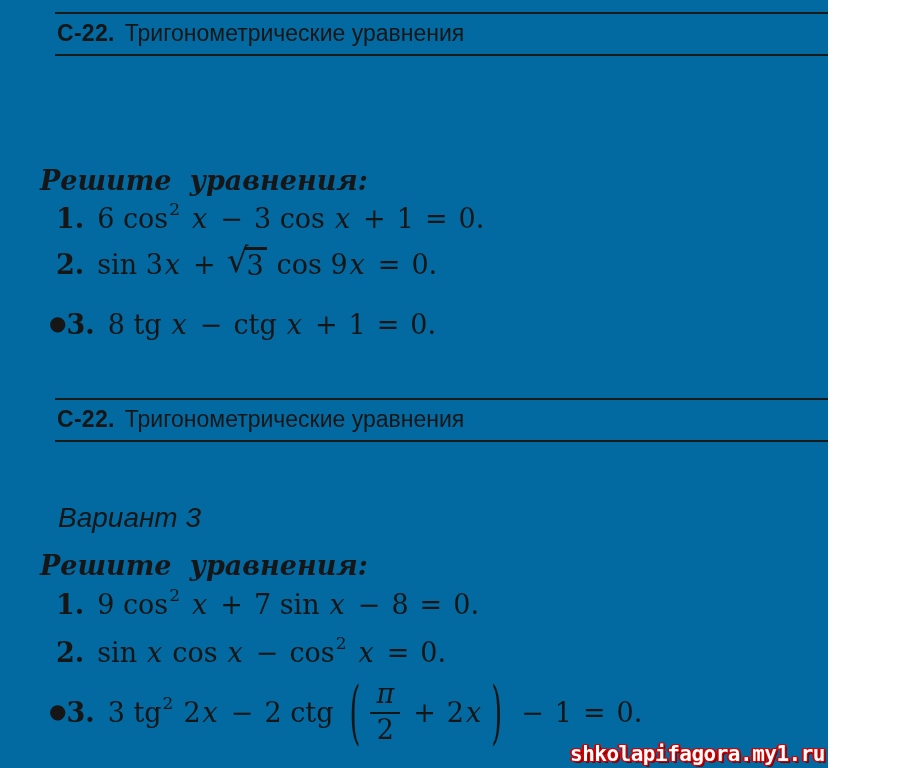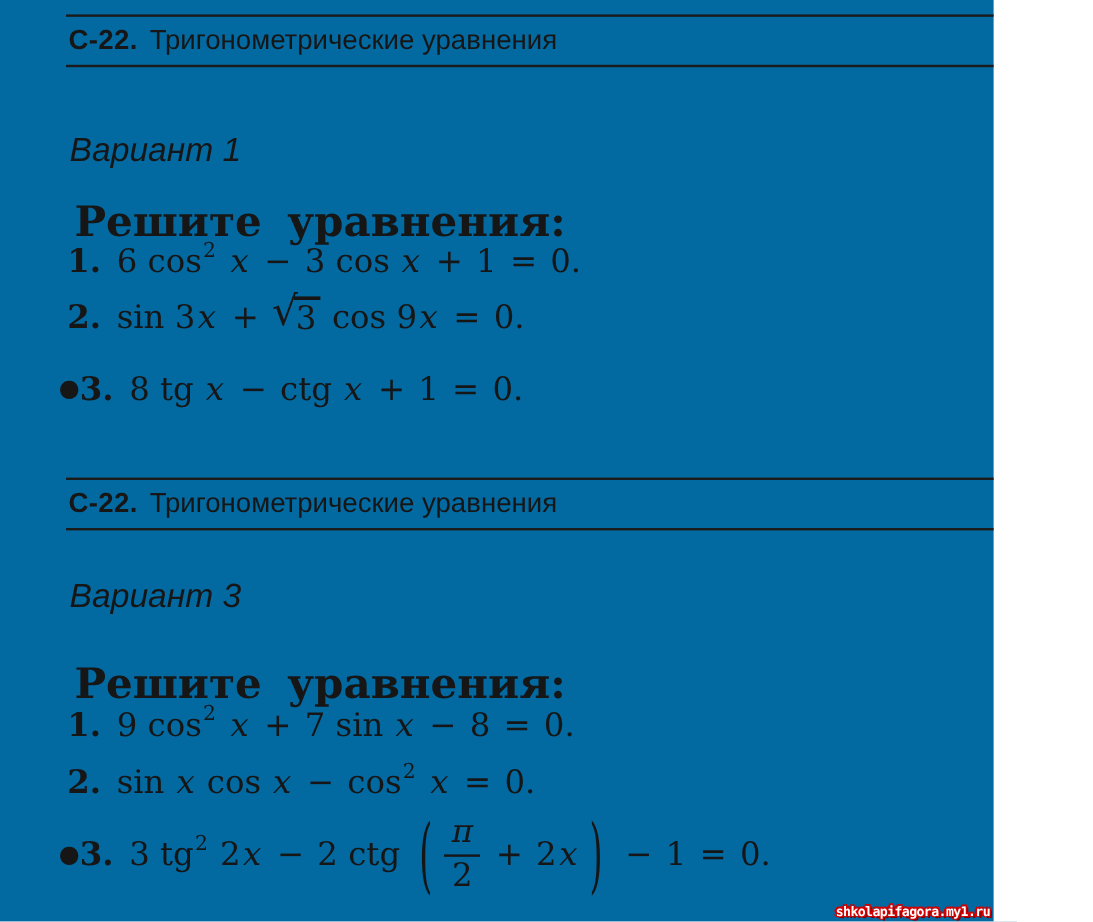--- a/index.html
+++ b/index.html
@@ -14,24 +14,24 @@
   .h1{top:12px}
   .h2{top:398px}
   .code{font-weight:700;margin-right:10px;letter-spacing:.3px;}
   .htitle{font-weight:400;}
 
   
   .variant{position:absolute;left:58px;
            font-family:"Liberation Sans","DejaVu Sans",sans-serif;
            font-style:italic;font-size:28px;}
   .v1{top:109px}
-  .v3{top:481px}
+  .v3{top:502px}
 
   
-  .prompt{position:absolute;left:62px;font-weight:700;font-size:35px;word-spacing:9px;}
+  .prompt{position:absolute;left:40px;font-weight:700;font-size:27px;word-spacing:9px;font-style:italic;}
   .p1{top:165px}
   .p2{top:550px}
 
   
   .eqs{position:absolute;left:56px;font-size:27px;}
   .e1{top:197px}
   .e2{top:583px}
   .eq-row{display:flex;align-items:center;height:42px;white-space:pre;}
   .e1 .eq-row:nth-child(1){margin-bottom:4px;}
   .e1 .eq-row:nth-child(2){margin-bottom:18px;}
@@ -49,35 +49,34 @@
   .tsqrt{display:inline-flex;align-items:flex-start;margin-right:2px;}
   .rad{font-size:34px;line-height:1;position:relative;top:-4px;}
   .radicand{border-top:3px solid #161616;padding:0 3px 0 1px;margin-left:-3px;}
   .tfrac{display:inline-flex;flex-direction:column;align-items:center;line-height:1.05;margin:0 2px;}
   .fnum{font-style:italic;border-bottom:2px solid #161616;padding:0 6px 3px;}
   .fden{padding-top:2px;}
   .tbigp{display:inline-block;font-size:28px;transform:scaleY(2.45);transform-origin:center;margin:0 8px;}
 
   
   .watermark{position:absolute;right:3px;bottom:2px;
-             font-family:"DejaVu Sans Mono",monospace;font-weight:700;font-size:11px;
+             font-family:"DejaVu Sans Mono",monospace;font-weight:700;font-size:21px;
              letter-spacing:-.5px;color:#ffffff;
              text-shadow:-1px -1px 0 #d20000,1px -1px 0 #d20000,-1px 1px 0 #d20000,
                           1px 1px 0 #d20000,2px 2px 0 #7c0000,-2px 0 0 #d20000,2px 0 0 #d20000;}
 </style>
 </head>
 <body>
 
 <div class="page">
 
   <header class="ruled h1">
     <span class="code">С-22.</span><span class="htitle">Тригонометрические уравнения</span>
   </header>
 
-  <div class="variant v1">Вариант 1</div>
   <div class="prompt p1">Решите уравнения:</div>
   <div class="eqs e1">
       <div class="eq-row"><span class="eq-num">1.</span><span class="tr">6 cos</span><span class="tsup">2</span><span class="tgap"></span><span class="ti">x</span><span class="top">−</span><span class="tr">3 cos</span><span class="tgap"></span><span class="ti">x</span><span class="top">+</span><span class="tr">1</span><span class="top">=</span><span class="tr">0.</span></div>
       <div class="eq-row"><span class="eq-num">2.</span><span class="tr">sin 3</span><span class="ti">x</span><span class="top">+</span><span class="tsqrt"><span class="rad">√</span><span class="radicand">3</span></span><span class="tgap"></span><span class="tr">cos 9</span><span class="ti">x</span><span class="top">=</span><span class="tr">0.</span></div>
       <div class="eq-row has-bullet"><span class="bullet">●</span><span class="eq-num">3.</span><span class="tr">8 tg</span><span class="tgap"></span><span class="ti">x</span><span class="top">−</span><span class="tr">ctg</span><span class="tgap"></span><span class="ti">x</span><span class="top">+</span><span class="tr">1</span><span class="top">=</span><span class="tr">0.</span></div>
     </div>
 
   <header class="ruled h2">
     <span class="code">С-22.</span><span class="htitle">Тригонометрические уравнения</span>
   </header>

